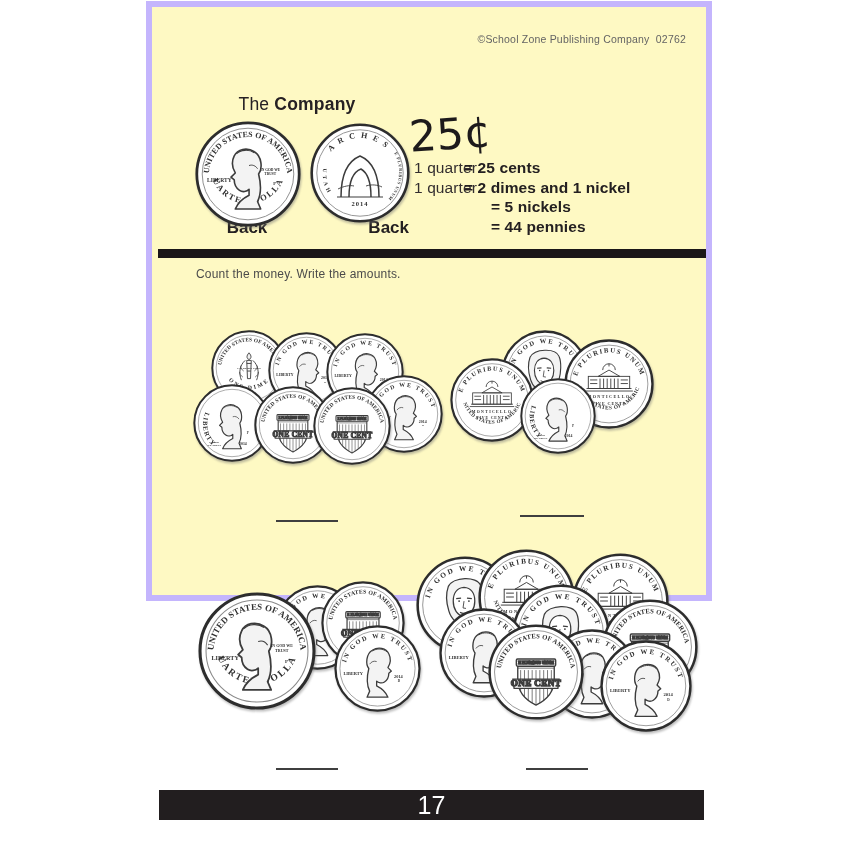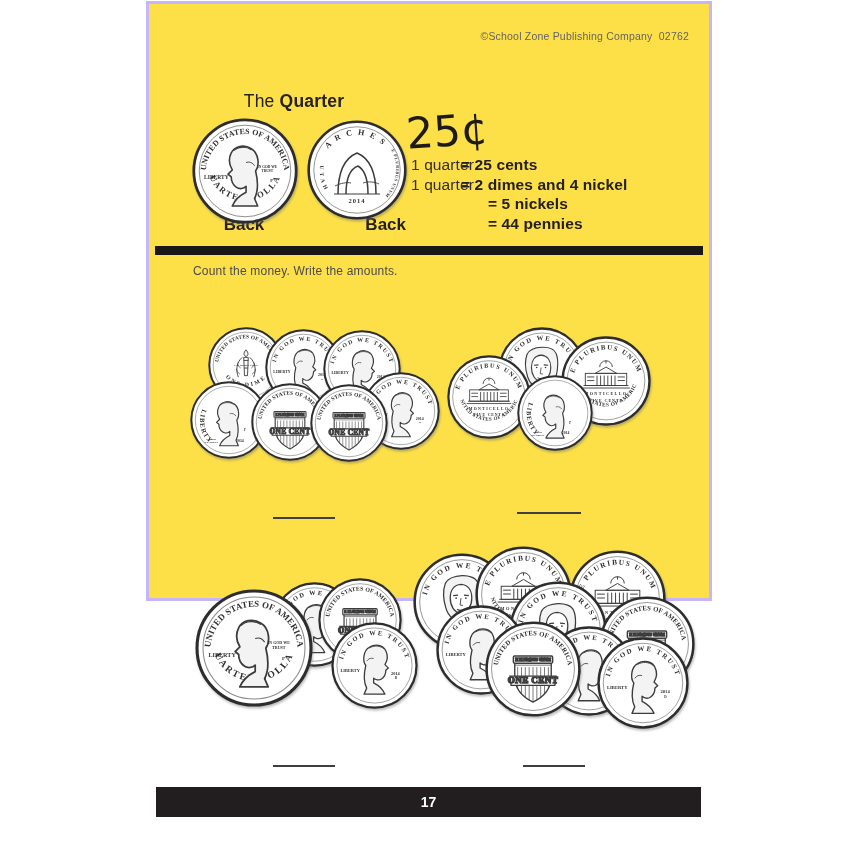--- a/index.html
+++ b/index.html
@@ -1,19 +1,19 @@
 <!DOCTYPE html>
 <html><head>
 <meta charset="utf-8">
 <style>
   html,body{margin:0;padding:0;}
   body{width:856px;height:856px;background:#ffffff;position:relative;
        font-family:"Liberation Sans",sans-serif;color:#2b2627;overflow:hidden;}
-  .page{position:absolute;left:146px;top:1px;width:566px;height:600px;background:#fde047;
-        border:3px solid #c4b5fd;box-sizing:border-box;}
+  .page{position:absolute;left:146px;top:1px;width:566px;height:600px;background:#fef9c3;
+        border:6px solid #c4b5fd;box-sizing:border-box;}
   .copyright{position:absolute;top:26px;right:20px;font-size:10.5px;color:#646464;
              letter-spacing:.2px;white-space:pre;}
   .heading{position:absolute;top:87px;left:65px;width:160px;text-align:center;
            font-size:17.5px;letter-spacing:.2px;color:#262123;white-space:nowrap;}
   .heading b{font-weight:700;}
   .coin-layer{position:absolute;inset:0;}
   .coin{position:absolute;filter:drop-shadow(1.2px 2px 1px rgba(110,110,110,.45));}
   .label-front{position:absolute;top:211px;left:45px;width:100px;text-align:center;
                font-weight:700;font-size:17px;color:#242021;}
   .label-back{position:absolute;top:211px;left:157px;width:100px;text-align:right;
@@ -28,30 +28,30 @@
   .fact-row .rhs{font-weight:700;color:#242021;}
   .divider{position:absolute;left:6px;top:242px;width:548px;height:9px;background:#1b1718;}
   .instructions{position:absolute;left:44px;top:256px;font-size:12px;line-height:22px;
                 color:#4b4b4b;letter-spacing:.2px;}
   .answer-blank{position:absolute;height:0;border-bottom:2px solid #3f3f3f;}
   .b1{left:124px;top:513px;width:62px;}
   .b2{left:368px;top:508px;width:64px;}
   .b3{left:124px;top:761px;width:62px;}
   .b4{left:374px;top:761px;width:62px;}
   .footer-bar{position:absolute;left:7px;top:783px;width:545px;height:30px;background:#221e1f;
-              color:#fff;text-align:center;line-height:30px;font-size:14px;font-weight:700;}
+              color:#fff;text-align:center;line-height:30px;font-size:25px;font-weight:400;}
 </style>
 </head>
 <body>
 
 <div class="page">
 
   <div class="copyright">©School Zone Publishing Company  02762</div>
 
-  <div class="heading"><span>The </span><b>Quarter</b></div>
+  <div class="heading"><span>The </span><b>Company</b></div>
 
   <div class="coin-layer">
       <div class="coin" style="left: 43px; top: 114px; width: 106px; height: 106px; z-index: 1;"><svg viewBox="0 0 100 100" width="106" height="106" xmlns="http://www.w3.org/2000/svg" font-family="Liberation Serif, DejaVu Serif, serif" fill="#2f2f2f">
           <circle cx="50" cy="50" r="48.3" fill="#fff" stroke="#2d2d2d" stroke-width="2.6"></circle>
           <circle cx="50" cy="50" r="43.2" fill="none" stroke="#8a8a8a" stroke-width=".9"></circle>
           <defs>
             <path id="c1_t" d="M 13,52 A 37,37 0 0 1 87,52" fill="none"></path>
           </defs>
           <text font-size="7.5" font-weight="bold" letter-spacing="0.10"><textPath href="#c1_t" startOffset="50%" text-anchor="middle">UNITED STATES OF AMERICA</textPath></text>
           <defs>
@@ -93,21 +93,21 @@
         </svg></div>
     </div>
 
   <div class="label-front">Back</div>
   <div class="label-back">Back</div>
 
   <div class="price">25¢</div>
 
   <div class="facts">
     <div class="fact-row"><span class="lhs">1 quarter</span><b class="rhs">= 25 cents</b></div>
-    <div class="fact-row"><span class="lhs">1 quarter</span><b class="rhs">= 2 dimes and 4 nickel</b></div>
+    <div class="fact-row"><span class="lhs">1 quarter</span><b class="rhs">= 2 dimes and 1 nickel</b></div>
     <div class="fact-row"><span class="lhs"></span><b class="rhs">= 5 nickels</b></div>
     <div class="fact-row"><span class="lhs"></span><b class="rhs">= 44 pennies</b></div>
   </div>
 
   <div class="divider"></div>
 
   <div class="instructions">
     <div>Count the money. Write the amounts.</div>
   </div>
 

